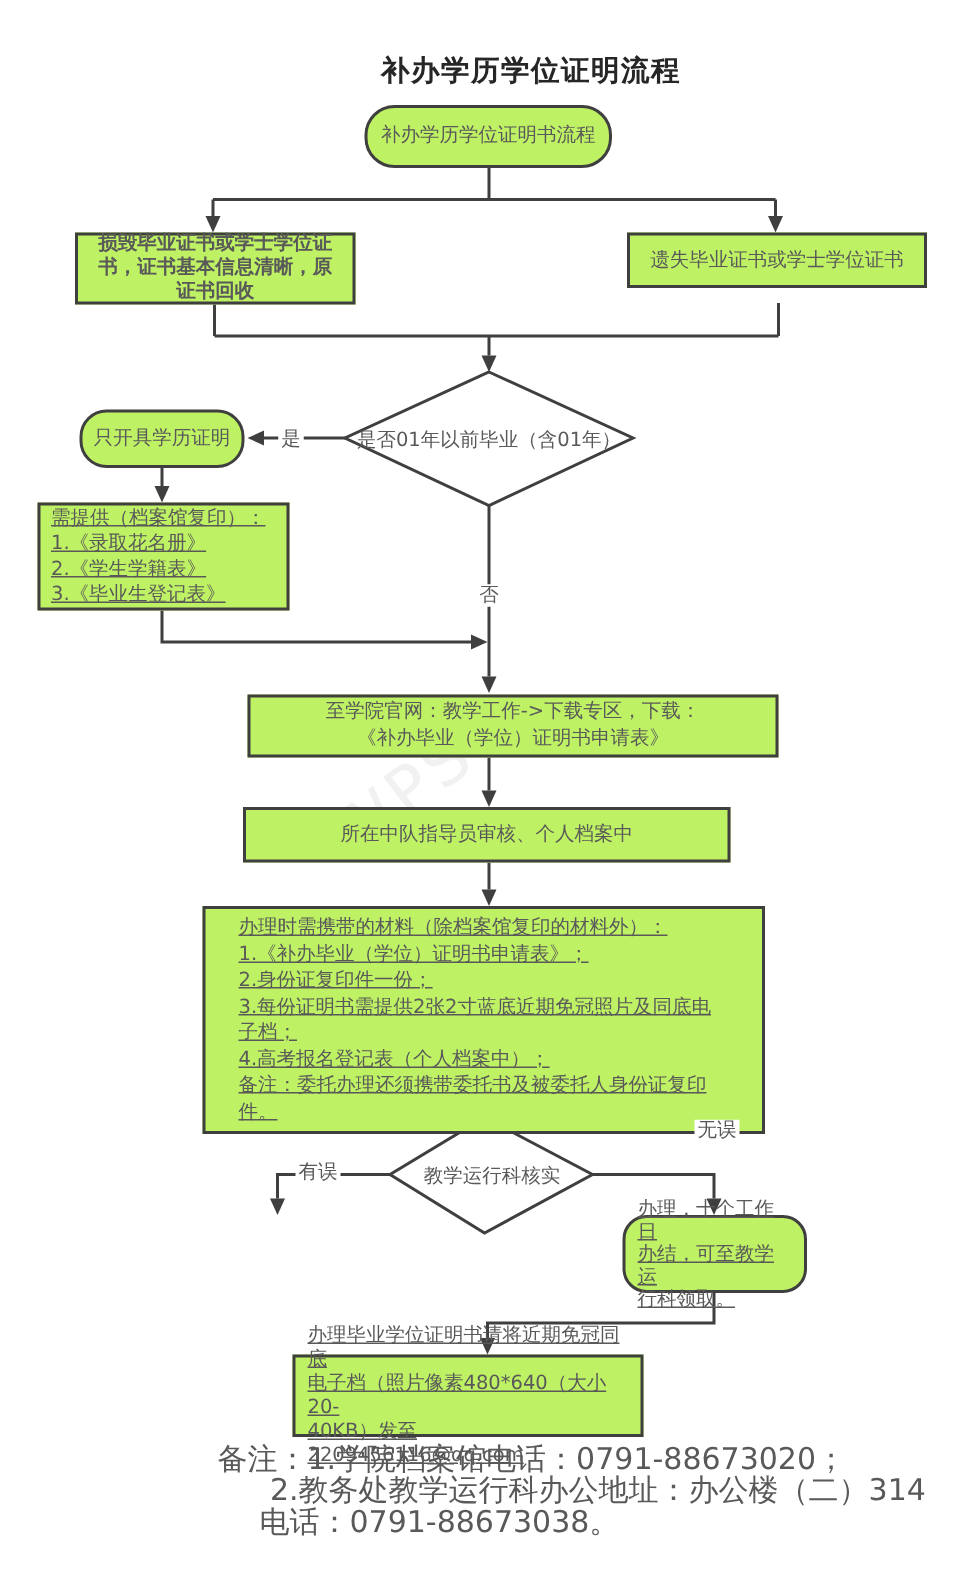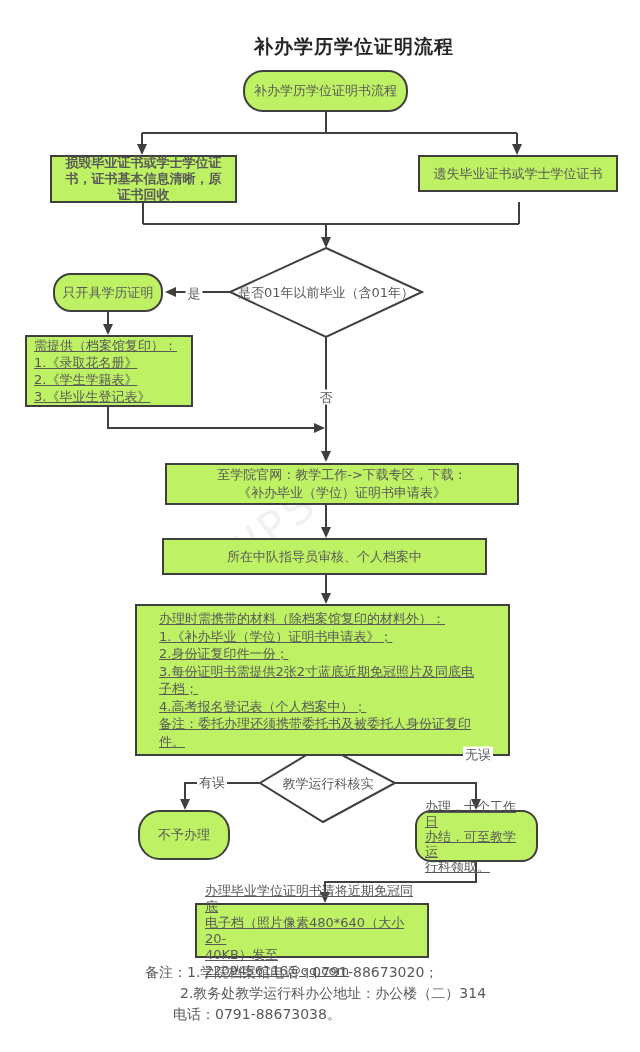--- a/index.html
+++ b/index.html
@@ -22,21 +22,21 @@
   .edge-label{
     position:absolute;z-index:3;background:#fff;color:#595959;font-size:13px;
     line-height:15px;padding:0 2px;transform:translate(-50%,-50%);white-space:nowrap;
   }
   .diamond-label{
     position:absolute;z-index:3;color:#595959;font-size:13px;
     transform:translate(-50%,-50%);white-space:nowrap;
   }
   .notes{
     position:absolute;left:145px;top:962px;z-index:2;color:#595959;
-    font-size:14px;line-height:21px;white-space:nowrap;
+    font-size:20px;line-height:21px;white-space:nowrap;
   }
   .notes .n2{margin-left:35px;}
   .notes .n3{margin-left:28px;}
   .watermark{
     position:absolute;left:215px;top:505px;z-index:0;font-size:44px;
     color:rgba(120,120,120,0.10);transform:rotate(-38deg);letter-spacing:3px;
     white-space:nowrap;
   }
   
   .n-start{left:243px;top:70px;width:165px;height:42px;}
@@ -123,21 +123,20 @@
 
   <div class="node la n-materials">办理时需携带的材料（除档案馆复印的材料外）：
 1.《补办毕业（学位）证明书申请表》；
 2.身份证复印件一份；
 3.每份证明书需提供2张2寸蓝底近期免冠照片及同底电子档；
 4.高考报名登记表（个人档案中）；
 备注：委托办理还须携带委托书及被委托人身份证复印件。</div>
 
   <div class="diamond-label" style="left:328px;top:784px;">教学运行科核实</div>
 
-  <div class="node n-reject">不予办理</div>
 
   <div class="node la n-accept">办理，十个工作日
 办结，可至教学运
 行科领取。</div>
 
   <div class="node la n-photo">办理毕业学位证明书请将近期免冠同底
 电子档（照片像素480*640（大小20-
 40KB）发至2209456116@qq.com</div>
 
   <div class="edge-label" style="left:194px;top:293px;">是</div>

